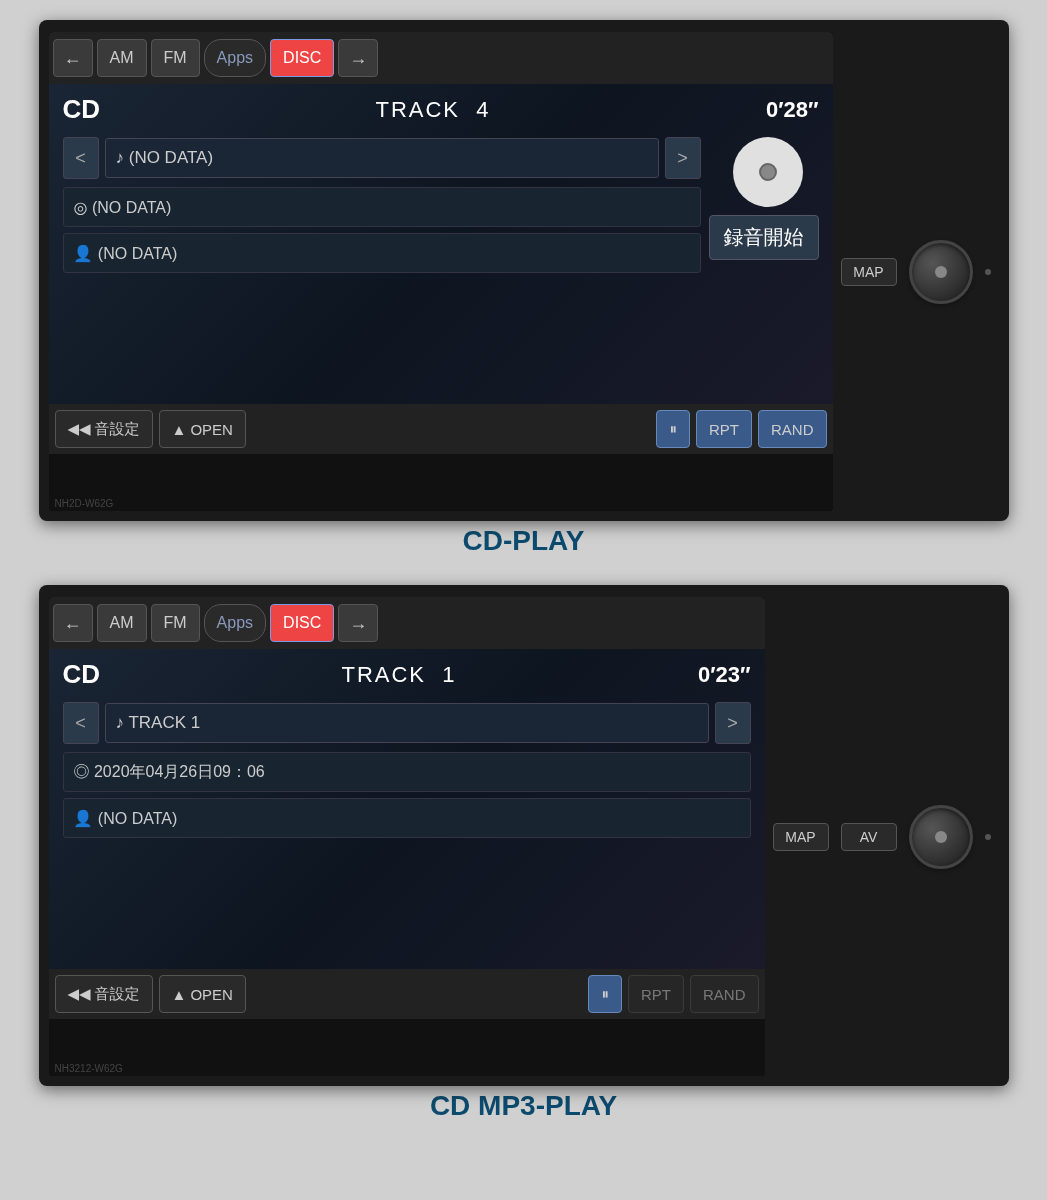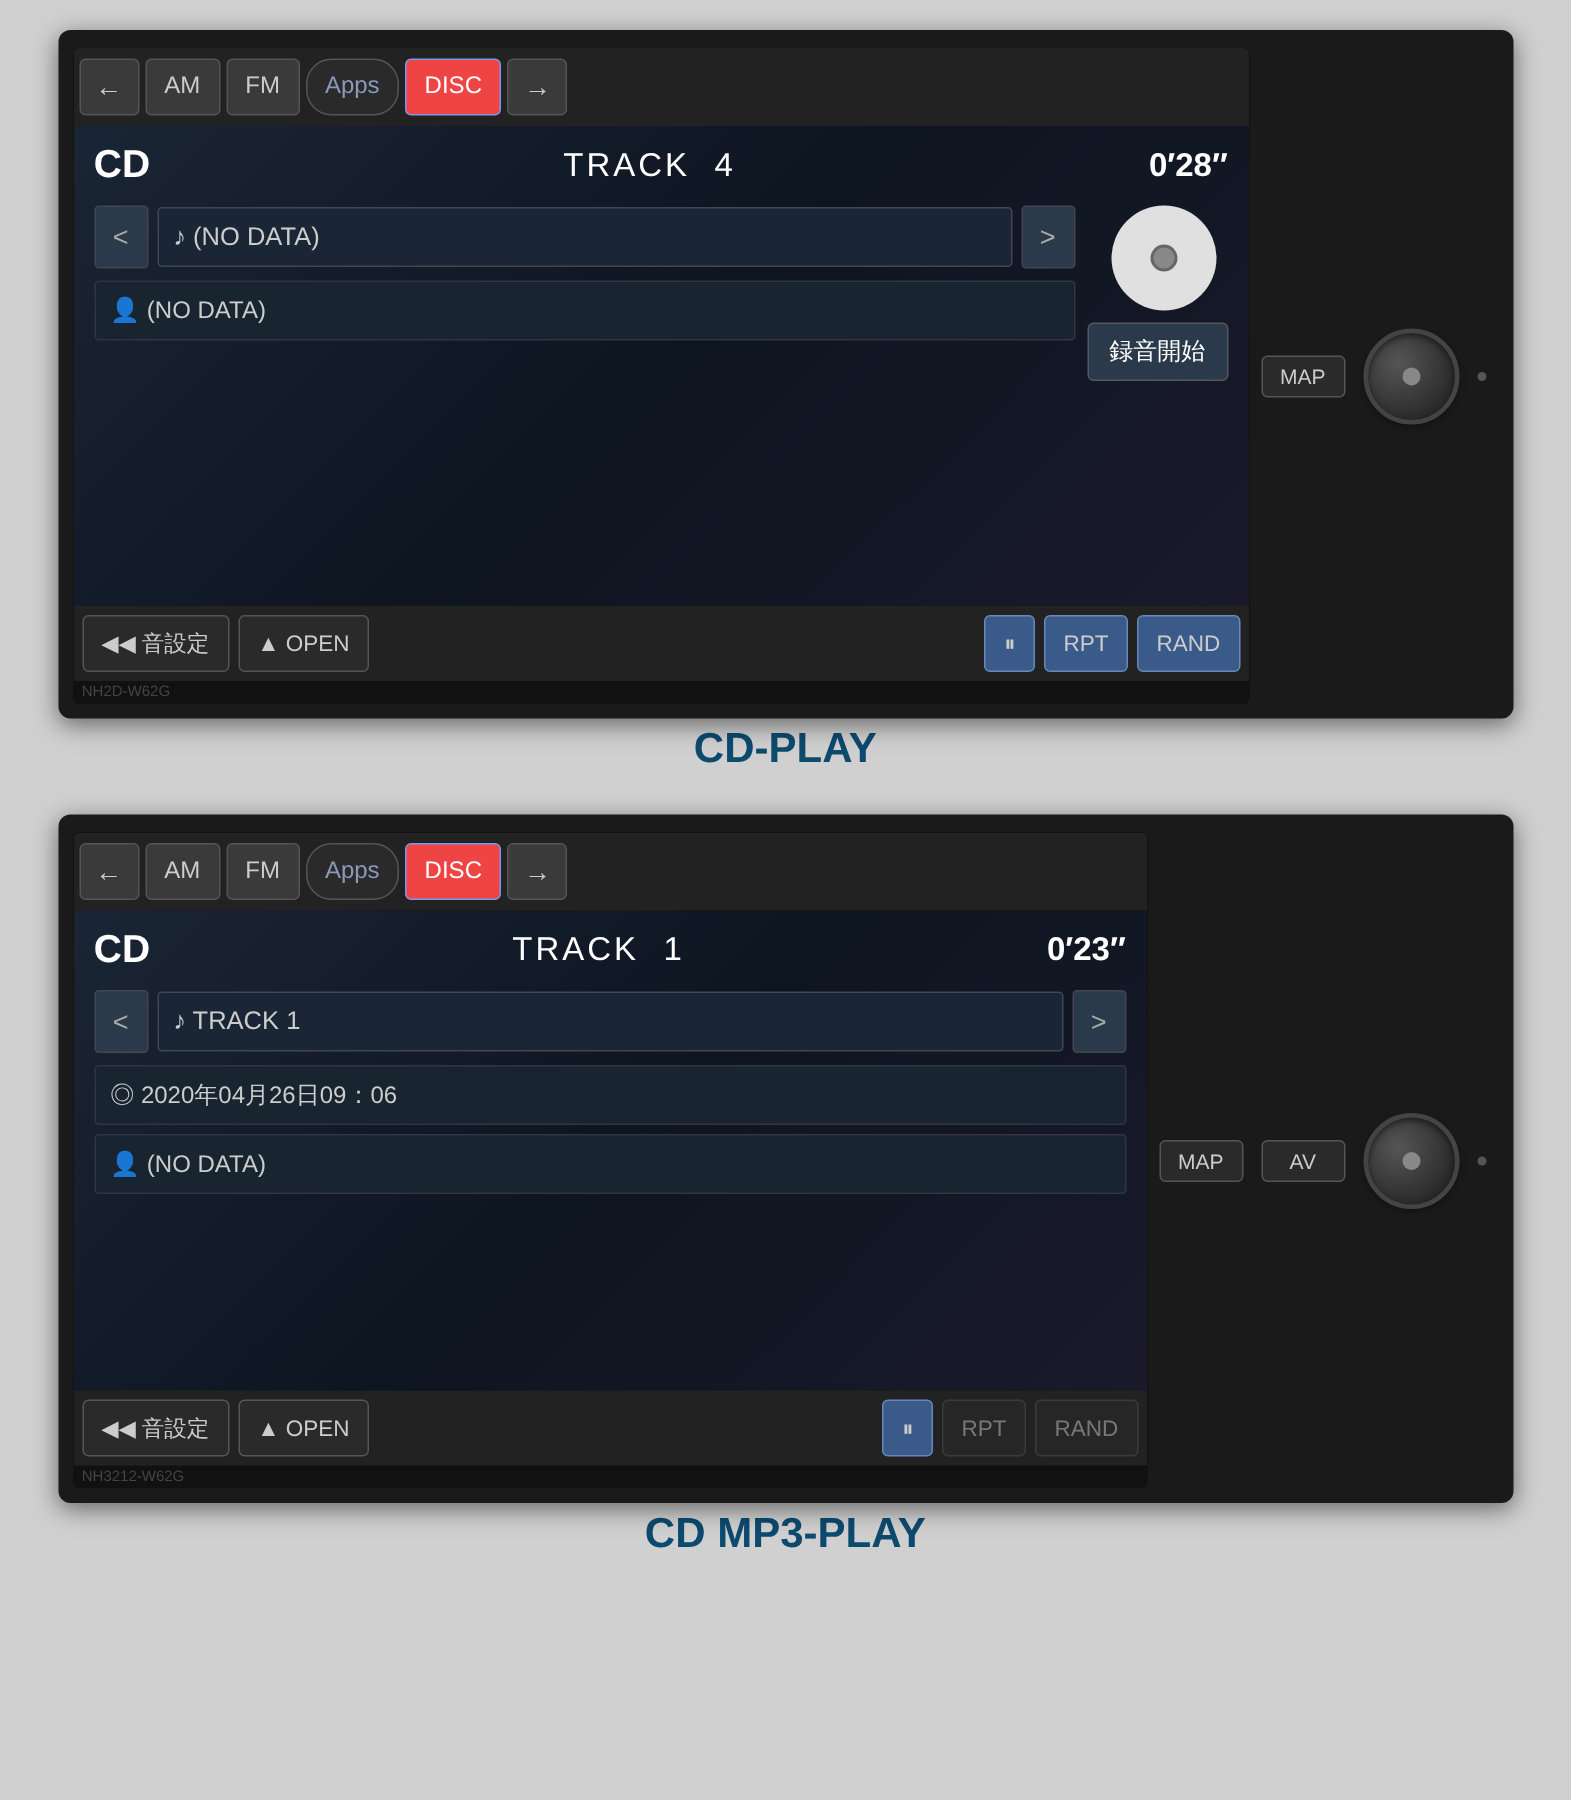--- a/index.html
+++ b/index.html
@@ -189,21 +189,21 @@
       color: #ccc;
       font-size: 16px;
     }
 
     .rec-button {
       background: #2a3a4a;
       color: #fff;
       border: 1px solid #556;
       border-radius: 4px;
       padding: 8px 14px;
-      font-size: 16px;
+      font-size: 20px;
       cursor: pointer;
       white-space: nowrap;
       text-align: right;
     }
 
     .rec-status {
       display: flex;
       align-items: center;
       gap: 4px;
       font-size: 15px;
@@ -327,20 +327,21 @@
       align-items: center;
       justify-content: center;
       gap: 8px;
       min-width: 90px;
     }
 
     .model-text {
       color: #444;
       font-size: 10px;
       padding: 2px 6px;
+      margin-top: 42px;
     }
 
     .screen-wrapper {
       background: #111;
       border-radius: 4px;
       overflow: hidden;
     }
 
     .track-section {
       display: flex;
@@ -380,20 +381,23 @@
           <div style="display:flex; gap:8px; align-items:flex-start; margin-bottom:6px;">
             <div style="flex:1;">
               <div class="track-section">
                 <button class="track-nav-btn">&lt;</button>
                 <div class="track-display-box">
                   <span>♪ (NO DATA)</span>
                 </div>
                 <button class="track-nav-btn">&gt;</button>
               </div>
 
+              <div class="info-row">
+                <span>◎ (NO DATA)</span>
+              </div>
               <div class="info-row">
                 <span>👤 (NO DATA)</span>
               </div>
             </div>
 
             <div class="right-col">
               <div class="cd-disc-icon">
                 <div class="inner-circle"></div>
               </div>
               <button class="rec-button">録音開始</button>

